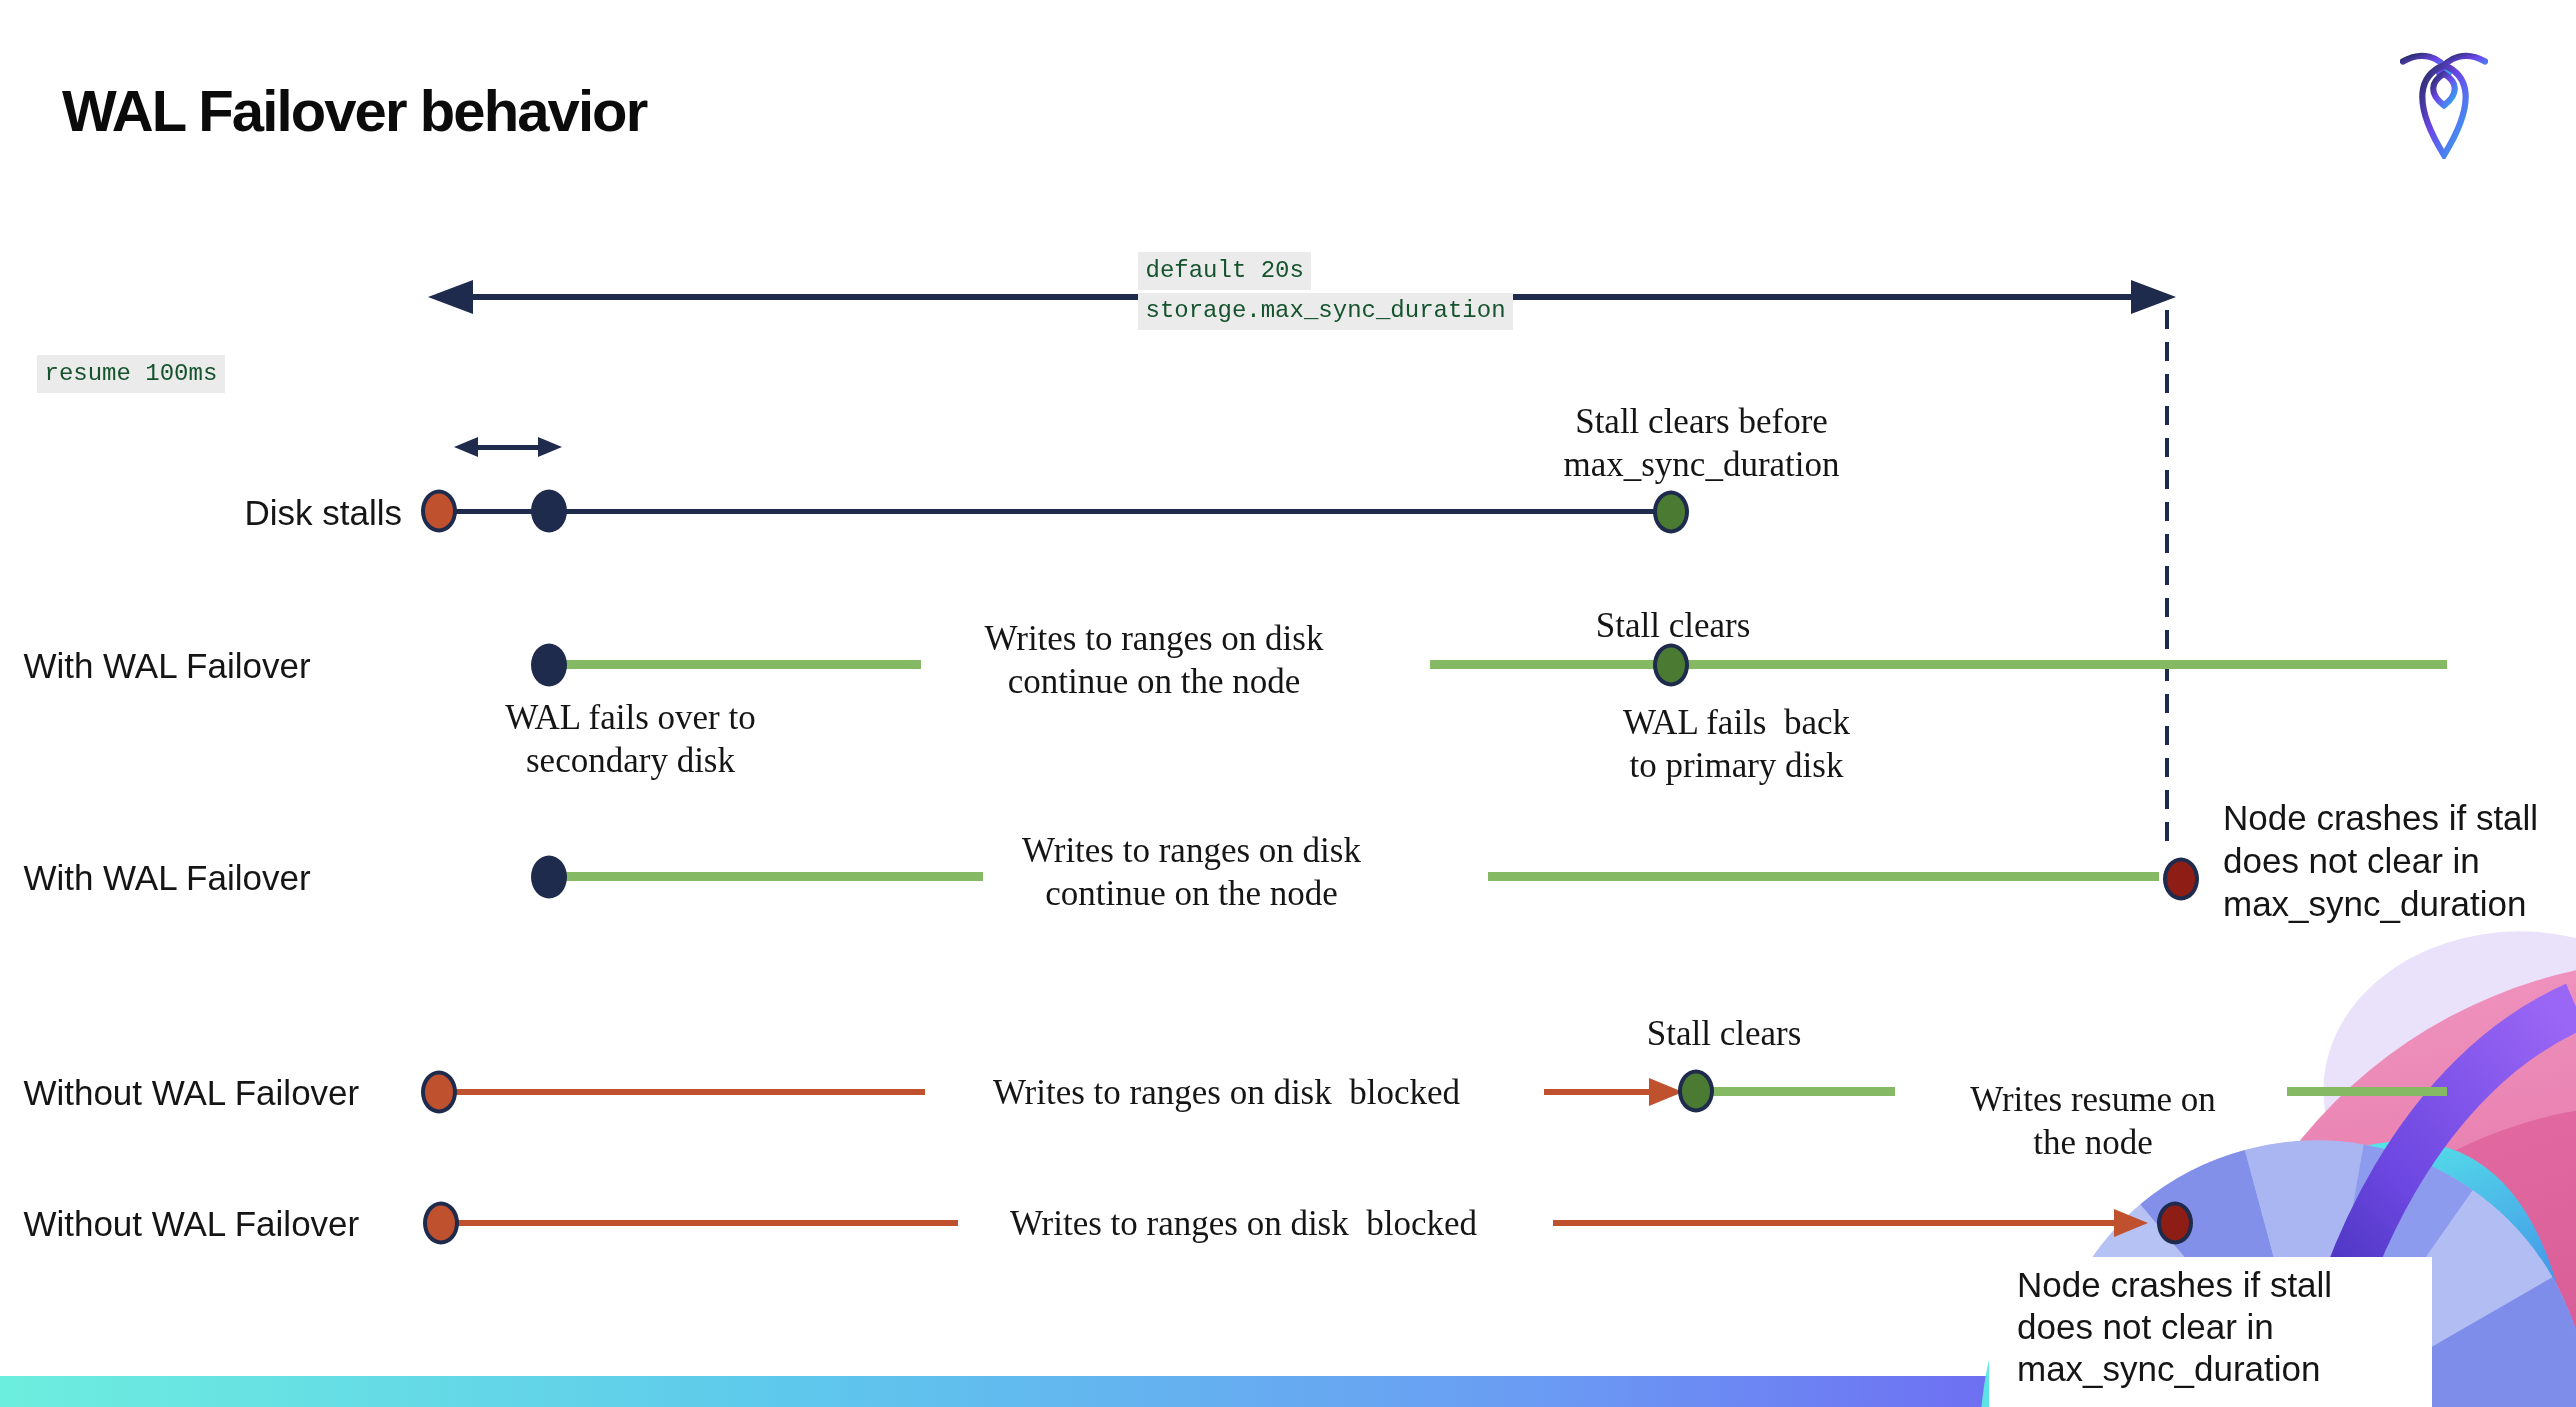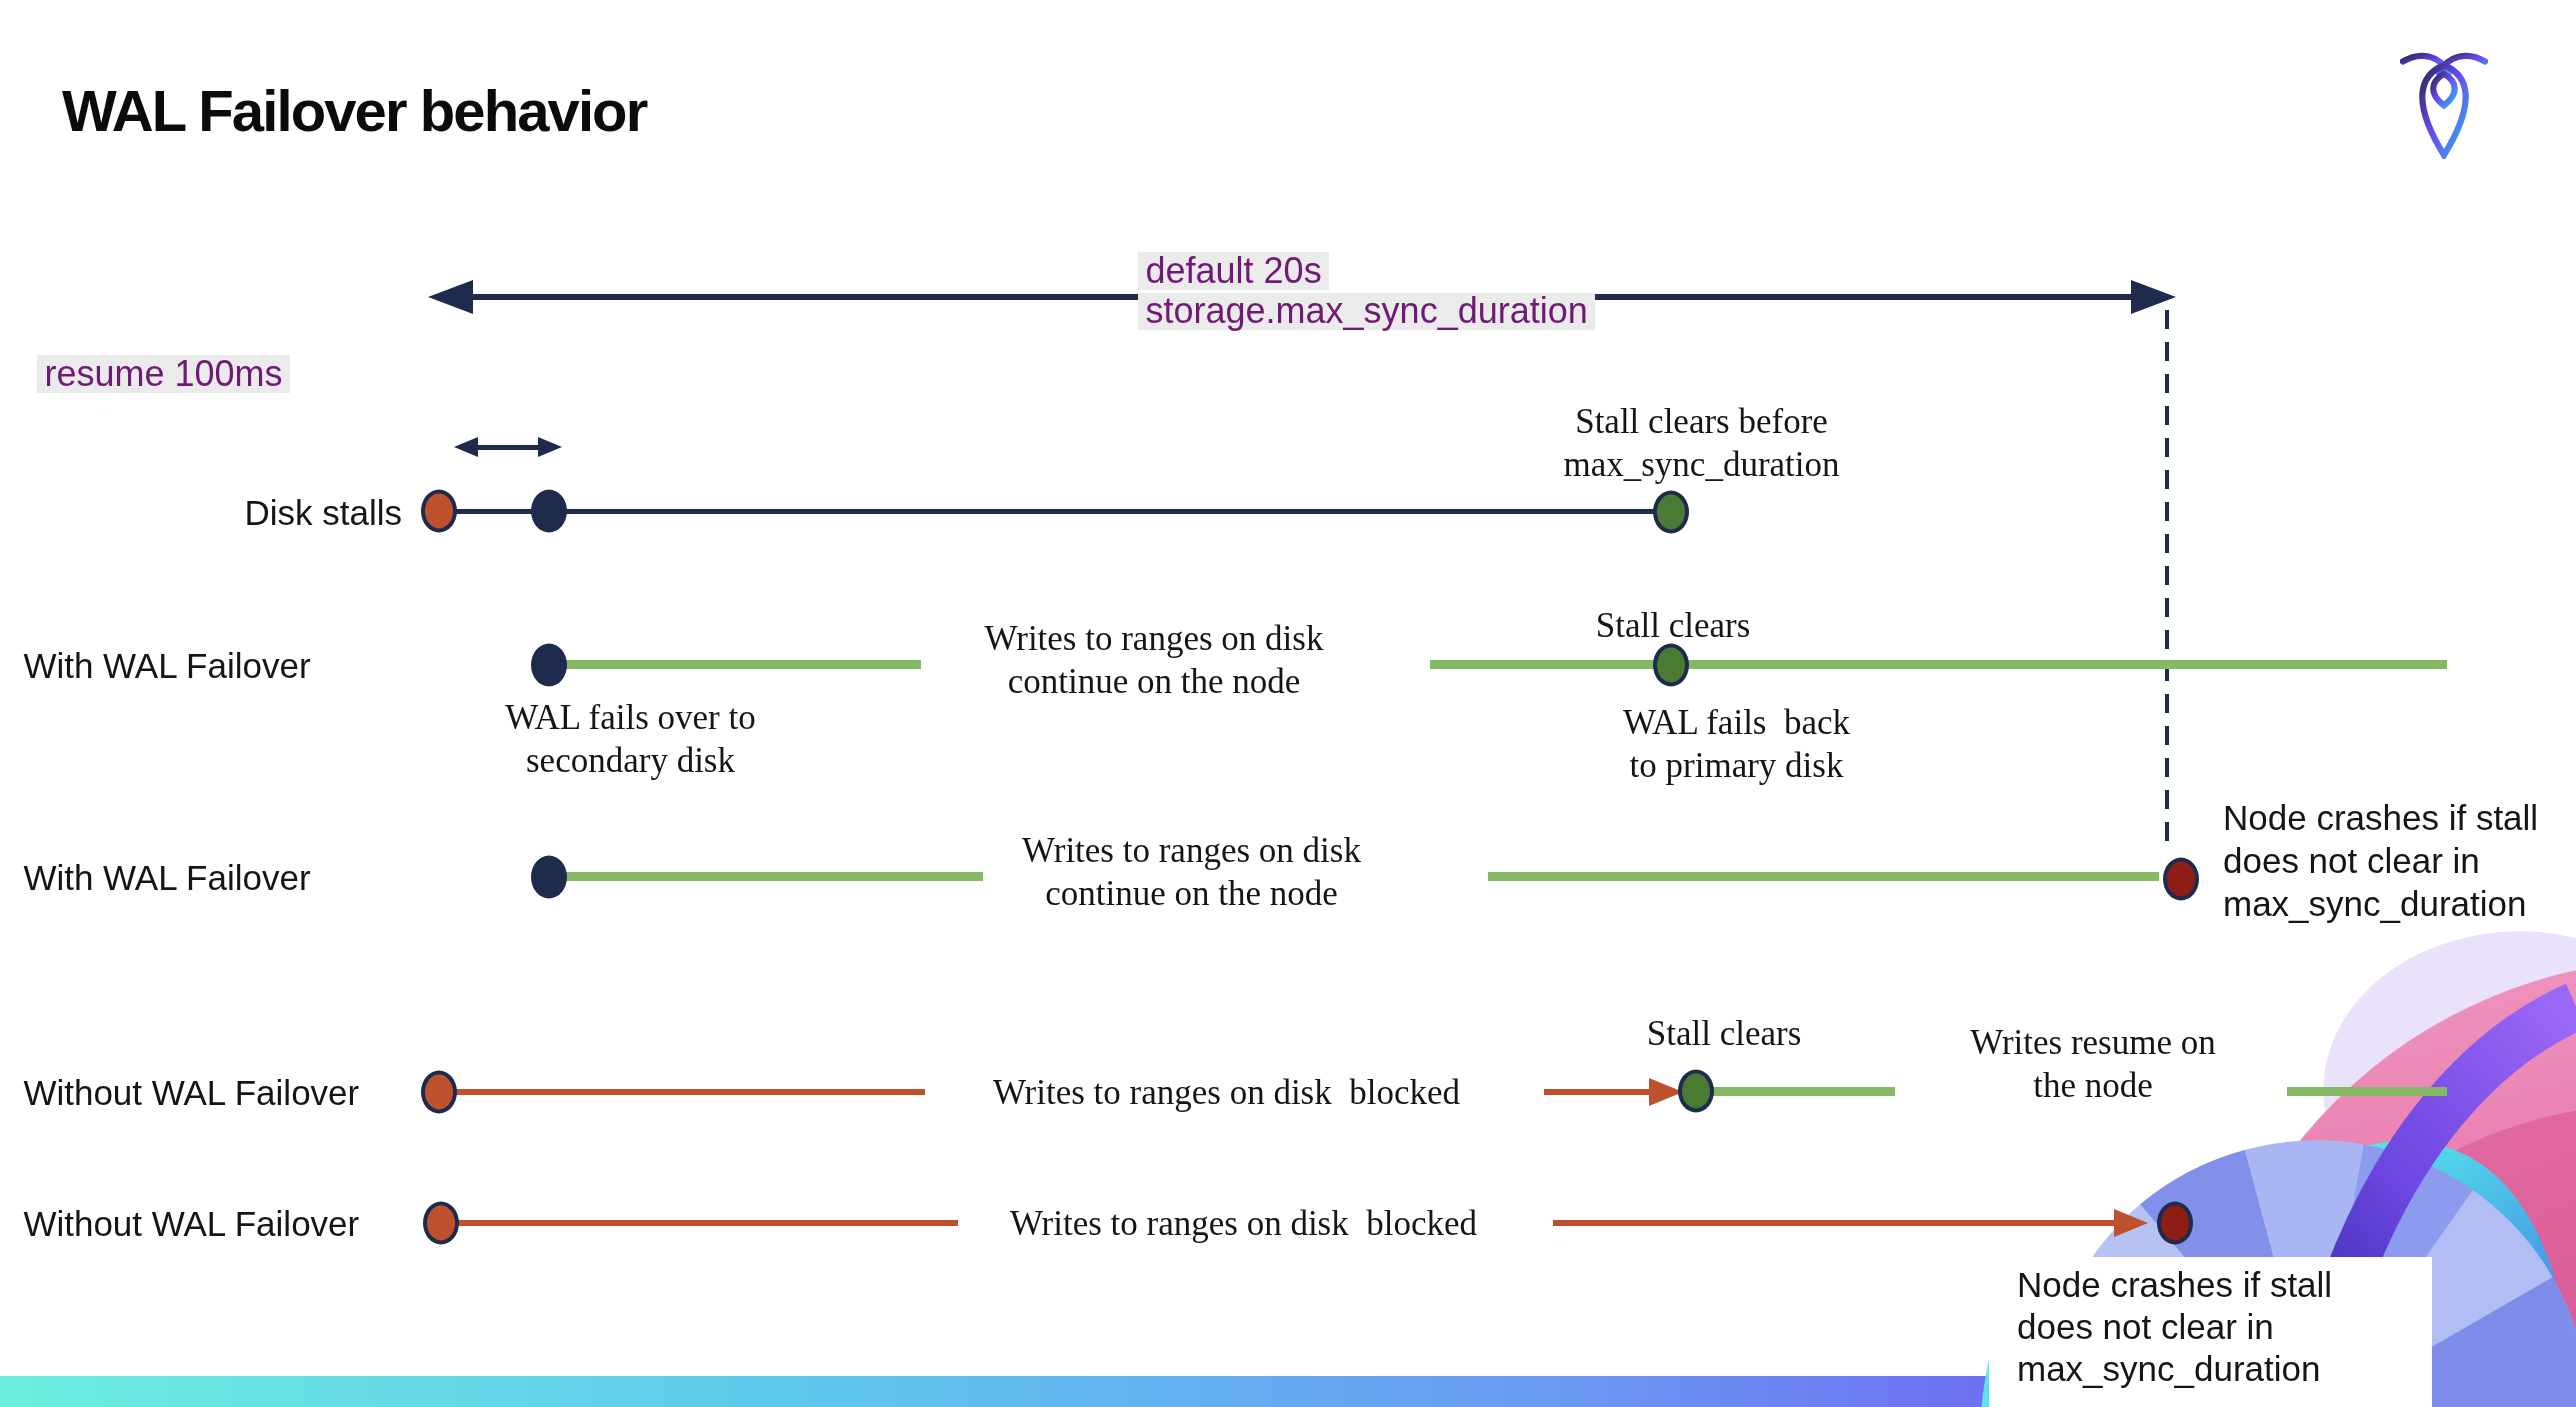--- a/index.html
+++ b/index.html
@@ -6,22 +6,22 @@
   body{
     width:2576px;height:1408px;position:relative;overflow:hidden;background:#ffffff;
     font-family:"Liberation Sans","DejaVu Sans",sans-serif;color:#151515;
   }
   .el{position:absolute;z-index:5;}
   .title{
     font-size:58px;font-weight:bold;letter-spacing:-1.9px;color:#0b0b0b;white-space:nowrap;margin-top:40px;
   }
   .mono-label{display:flex;flex-direction:column;align-items:flex-start;gap:2.8px;}
   .mono-label .chip{
-    background:#ebebeb;font-family:Liberation Sans, sans-serif;
-    font-size:36px;line-height:36px;padding:0.9px 7.5px;color:#701a75;white-space:pre;
+    background:#ebebeb;font-family:Liberation Mono, monospace;
+    font-size:24px;line-height:36px;padding:0.9px 7.5px;color:#14532d;white-space:pre;
   }
   .hline{position:absolute;z-index:5;}
   .navy-line{background:#1e2b4d;height:4.7px;}
   .arrow-line{background:#1e2b4d;height:5.6px;}
   .green-line{background:#85b964;height:9.3px;}
   .red-line{background:#c0512e;height:5.6px;}
   .dot{
     position:absolute;z-index:6;width:28px;height:35px;border-radius:50%;
     border:4.7px solid #1e2b4d;transform:translate(-50%,-50%);
   }
@@ -175,21 +175,21 @@
 
 <div class="el row-label" style="left:23.4px;top:1073px;">Without WAL Failover</div>
 <div class="dot red" style="left:439px;top:1092px;"></div>
 <div class="hline red-line" style="left:453px;top:1089px;width:472px;"></div>
 <div class="el ann center" style="left:946px;top:1071px;width:561px;">Writes to ranges on disk  blocked</div>
 <div class="hline red-line" style="left:1544px;top:1089px;width:105px;"></div>
 <div class="tri red-right" style="left:1649px;top:1078px;"></div>
 <div class="dot green" style="left:1696px;top:1091px;"></div>
 <div class="el ann center" style="left:1584px;top:1012px;width:280px;">Stall clears</div>
 <div class="hline green-line" style="left:1708px;top:1087px;width:187px;"></div>
-<div class="el ann center" style="left:1925px;top:1021px;width:336px;">Writes resume on
+<div class="el ann center" style="left:1925px;top:1078px;width:336px;">Writes resume on
 the node</div>
 <div class="hline green-line" style="left:2287px;top:1087px;width:160px;"></div>
 
 <div class="el row-label" style="left:23.4px;top:1204px;">Without WAL Failover</div>
 <div class="dot red" style="left:441px;top:1223px;"></div>
 <div class="hline red-line" style="left:455px;top:1220px;width:503px;"></div>
 <div class="el ann center" style="left:963px;top:1202px;width:561px;">Writes to ranges on disk  blocked</div>
 <div class="hline red-line" style="left:1553px;top:1220px;width:561px;"></div>
 <div class="tri red-right" style="left:2114px;top:1209px;"></div>
 <div class="dot maroon" style="left:2175px;top:1223px;"></div>

